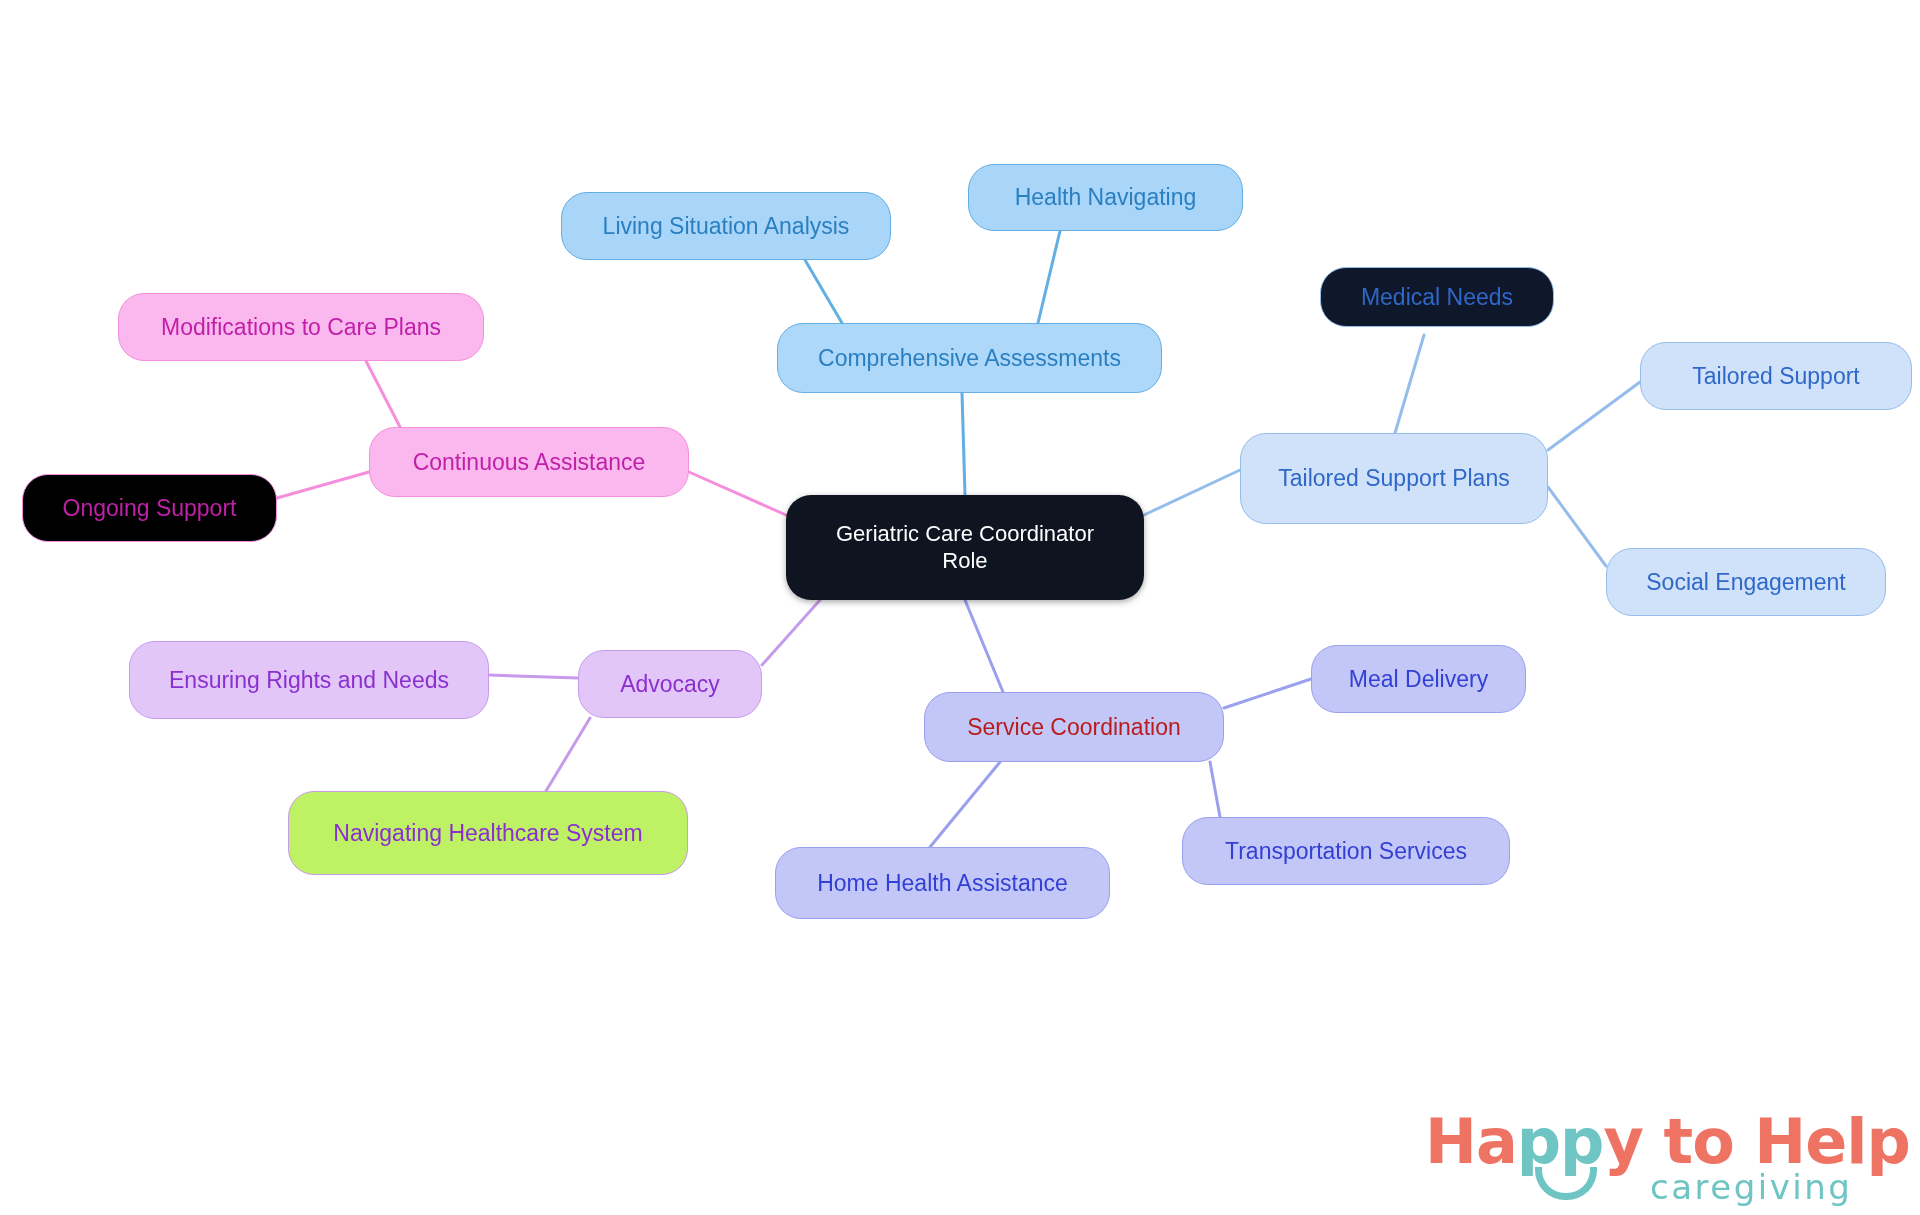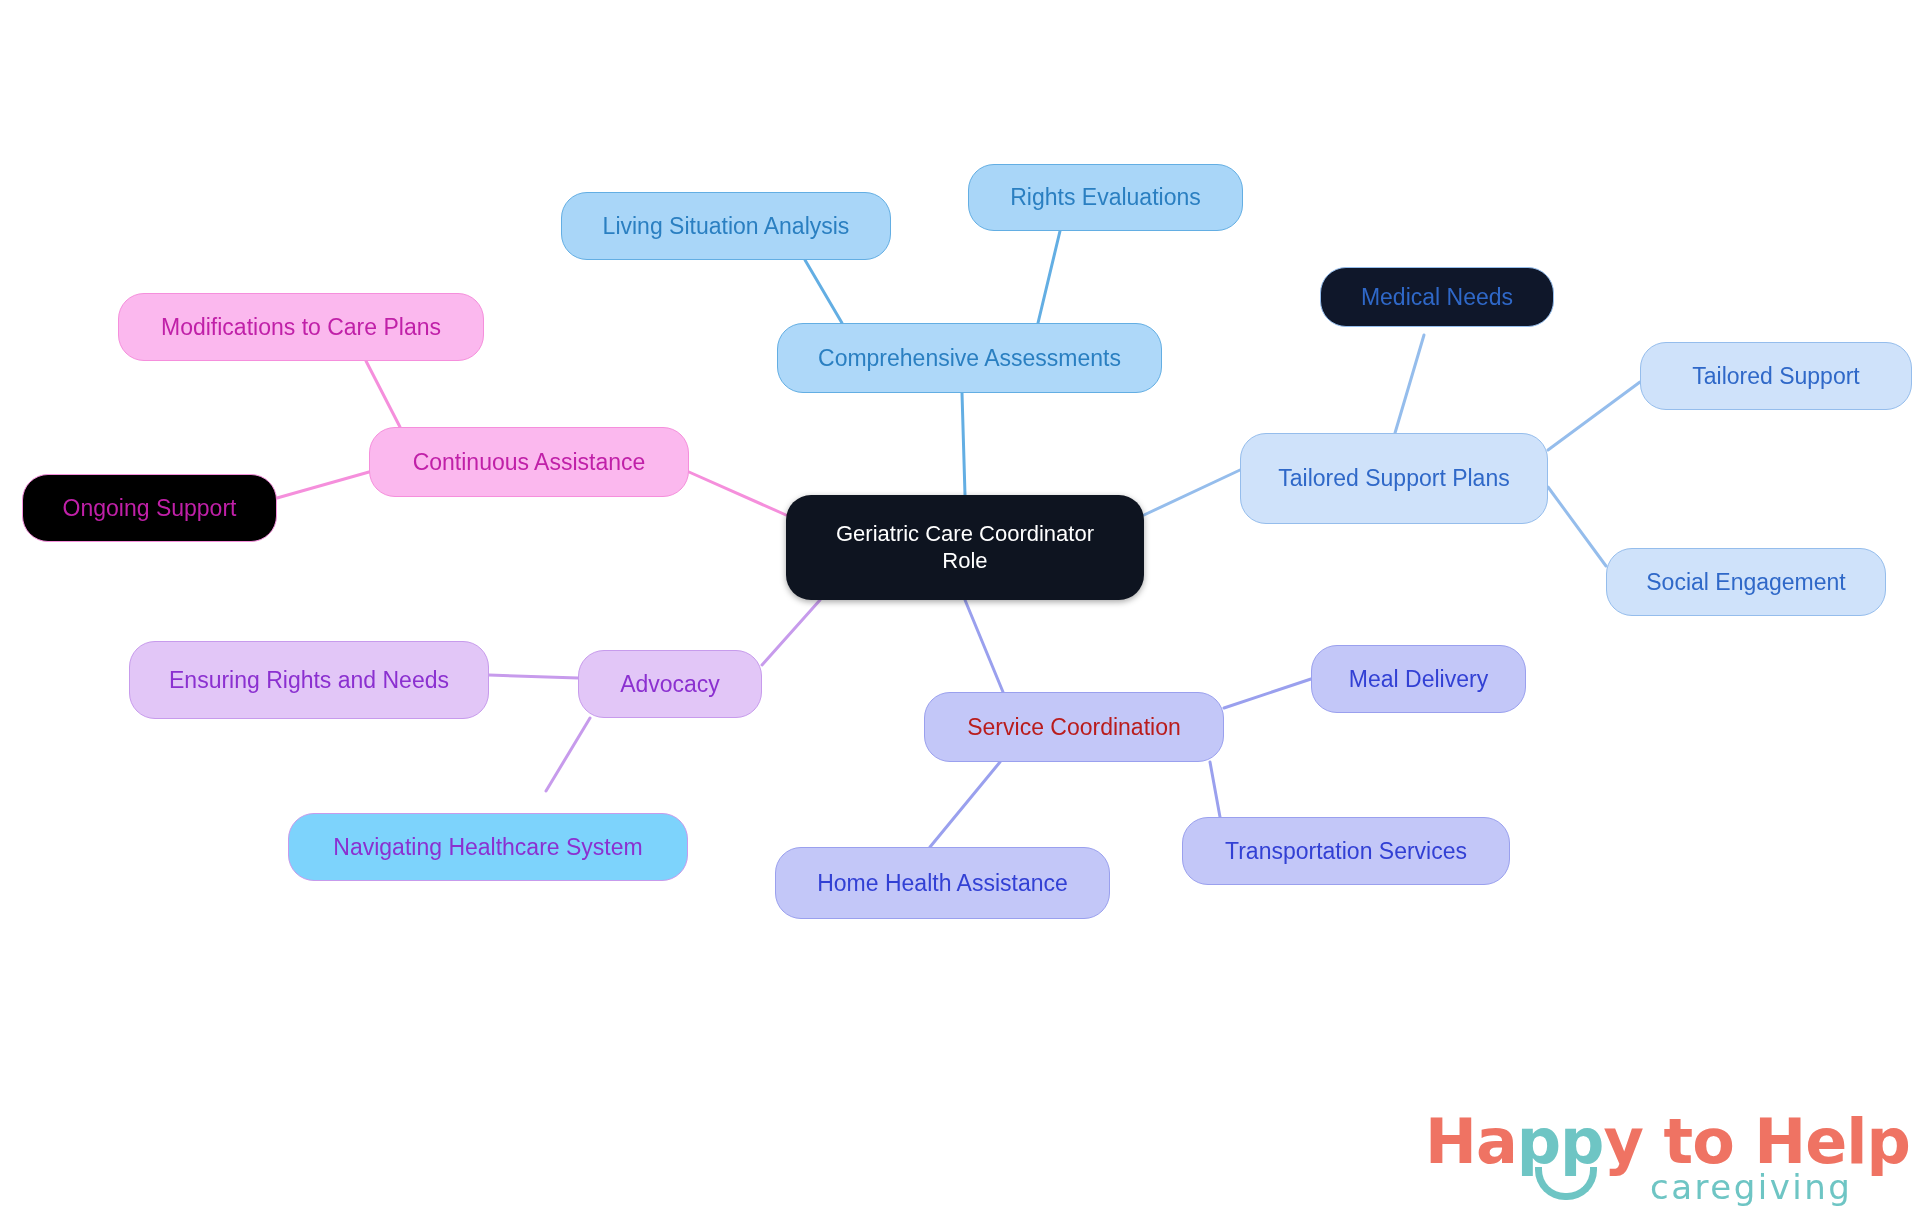--- a/index.html
+++ b/index.html
@@ -106,31 +106,31 @@
       <line x1="1224" y1="708" x2="1311" y2="679" stroke="#9aa0ee" stroke-width="3" stroke-linecap="round"></line>
       <line x1="1210" y1="762" x2="1220" y2="817" stroke="#9aa0ee" stroke-width="3" stroke-linecap="round"></line>
       <line x1="1000" y1="762" x2="930" y2="847" stroke="#9aa0ee" stroke-width="3" stroke-linecap="round"></line>
     </svg>
 
   <div id="nodes">
       <div class="node root" style="left: 786px; top: 495px; width: 358px; height: 105px; background: rgb(14, 20, 32); color: rgb(255, 255, 255); border-color: rgb(14, 20, 32); font-size: 22px; border-radius: 25px;"><span>Geriatric Care Coordinator
 Role</span></div>
       <div class="node" style="left: 777px; top: 323px; width: 385px; height: 70px; background: rgb(174, 216, 249); color: rgb(42, 127, 193); border-color: rgb(99, 174, 227); font-size: 23px;"><span>Comprehensive Assessments</span></div>
       <div class="node" style="left: 561px; top: 192px; width: 330px; height: 68px; background: rgb(169, 214, 248); color: rgb(42, 127, 193); border-color: rgb(99, 174, 227); font-size: 23px;"><span>Living Situation Analysis</span></div>
-      <div class="node" style="left: 968px; top: 164px; width: 275px; height: 67px; background: rgb(169, 214, 248); color: rgb(42, 127, 193); border-color: rgb(99, 174, 227); font-size: 23px;"><span>Rights Evaluations</span></div>
+      <div class="node" style="left: 968px; top: 164px; width: 275px; height: 67px; background: rgb(169, 214, 248); color: rgb(42, 127, 193); border-color: rgb(99, 174, 227); font-size: 23px;"><span>Health Navigating</span></div>
       <div class="node" style="left: 1240px; top: 433px; width: 308px; height: 91px; background: rgb(207, 226, 250); color: rgb(47, 104, 200); border-color: rgb(149, 189, 236); font-size: 23px;"><span>Tailored Support Plans</span></div>
       <div class="node" style="left: 1320px; top: 267px; width: 234px; height: 60px; background: #0f172a; color: rgb(47, 104, 200); border-color: rgb(149, 189, 236); font-size: 23px;"><span>Medical Needs</span></div>
       <div class="node" style="left: 1640px; top: 342px; width: 272px; height: 68px; background: rgb(207, 226, 250); color: rgb(47, 104, 200); border-color: rgb(149, 189, 236); font-size: 23px;"><span>Tailored Support</span></div>
       <div class="node" style="left: 1606px; top: 548px; width: 280px; height: 68px; background: rgb(207, 226, 250); color: rgb(47, 104, 200); border-color: rgb(149, 189, 236); font-size: 23px;"><span>Social Engagement</span></div>
       <div class="node" style="left: 369px; top: 427px; width: 320px; height: 70px; background: rgb(251, 184, 238); color: rgb(192, 32, 168); border-color: rgb(245, 143, 220); font-size: 23px;"><span>Continuous Assistance</span></div>
       <div class="node" style="left: 118px; top: 293px; width: 366px; height: 68px; background: rgb(251, 184, 238); color: rgb(192, 32, 168); border-color: rgb(245, 143, 220); font-size: 23px;"><span>Modifications to Care Plans</span></div>
       <div class="node" style="left: 22px; top: 474px; width: 255px; height: 68px; background: #000000; color: rgb(192, 32, 168); border-color: rgb(245, 143, 220); font-size: 23px;"><span>Ongoing Support</span></div>
       <div class="node" style="left: 578px; top: 650px; width: 184px; height: 68px; background: rgb(226, 198, 247); color: rgb(139, 48, 208); border-color: rgb(199, 155, 236); font-size: 23px;"><span>Advocacy</span></div>
       <div class="node" style="left: 129px; top: 641px; width: 360px; height: 78px; background: rgb(226, 198, 247); color: rgb(139, 48, 208); border-color: rgb(199, 155, 236); font-size: 23px;"><span>Ensuring Rights and Needs</span></div>
-      <div class="node" style="left: 288px; top: 813px; width: 400px; height: 68px; background: #7dd3fc; color: rgb(139, 48, 208); border-color: rgb(199, 155, 236); font-size: 23px;"><span>Navigating Healthcare System</span></div>
+      <div class="node" style="left: 288px; top: 791px; width: 400px; height: 84px; background: #bef264; color: rgb(139, 48, 208); border-color: rgb(199, 155, 236); font-size: 23px;"><span>Navigating Healthcare System</span></div>
       <div class="node" style="left: 924px; top: 692px; width: 300px; height: 70px; background: rgb(195, 199, 248); color: #b91c1c; border-color: rgb(154, 160, 238); font-size: 23px;"><span>Service Coordination</span></div>
       <div class="node" style="left: 1311px; top: 645px; width: 215px; height: 68px; background: rgb(195, 199, 248); color: rgb(50, 64, 212); border-color: rgb(154, 160, 238); font-size: 23px;"><span>Meal Delivery</span></div>
       <div class="node" style="left: 1182px; top: 817px; width: 328px; height: 68px; background: rgb(195, 199, 248); color: rgb(50, 64, 212); border-color: rgb(154, 160, 238); font-size: 23px;"><span>Transportation Services</span></div>
       <div class="node" style="left: 775px; top: 847px; width: 335px; height: 72px; background: rgb(195, 199, 248); color: rgb(50, 64, 212); border-color: rgb(154, 160, 238); font-size: 23px;"><span>Home Health Assistance</span></div>
     </div>
 
   <div id="logo">
     <div class="logo-main">
       <span style="color: rgb(239, 115, 99);">Ha</span><span style="color: rgb(110, 197, 196);">pp</span><span style="color: rgb(239, 115, 99);">y to Help</span>
     </div>

